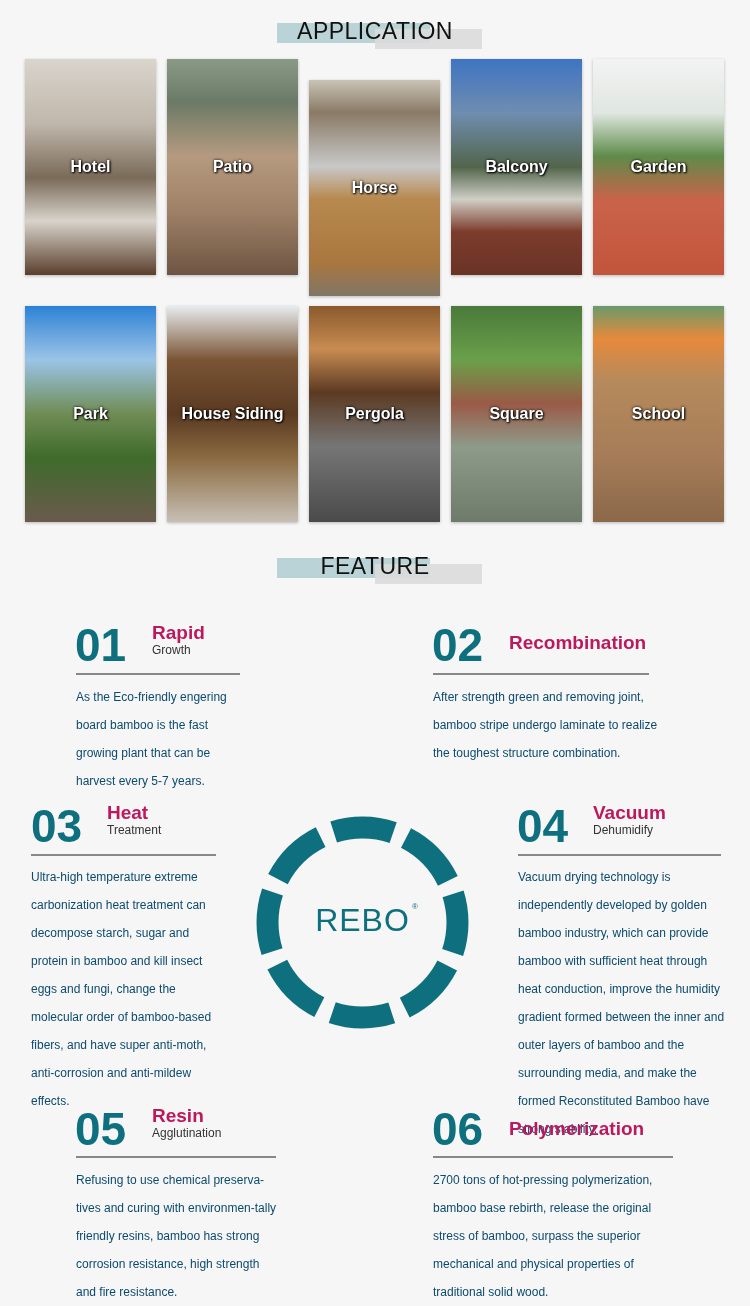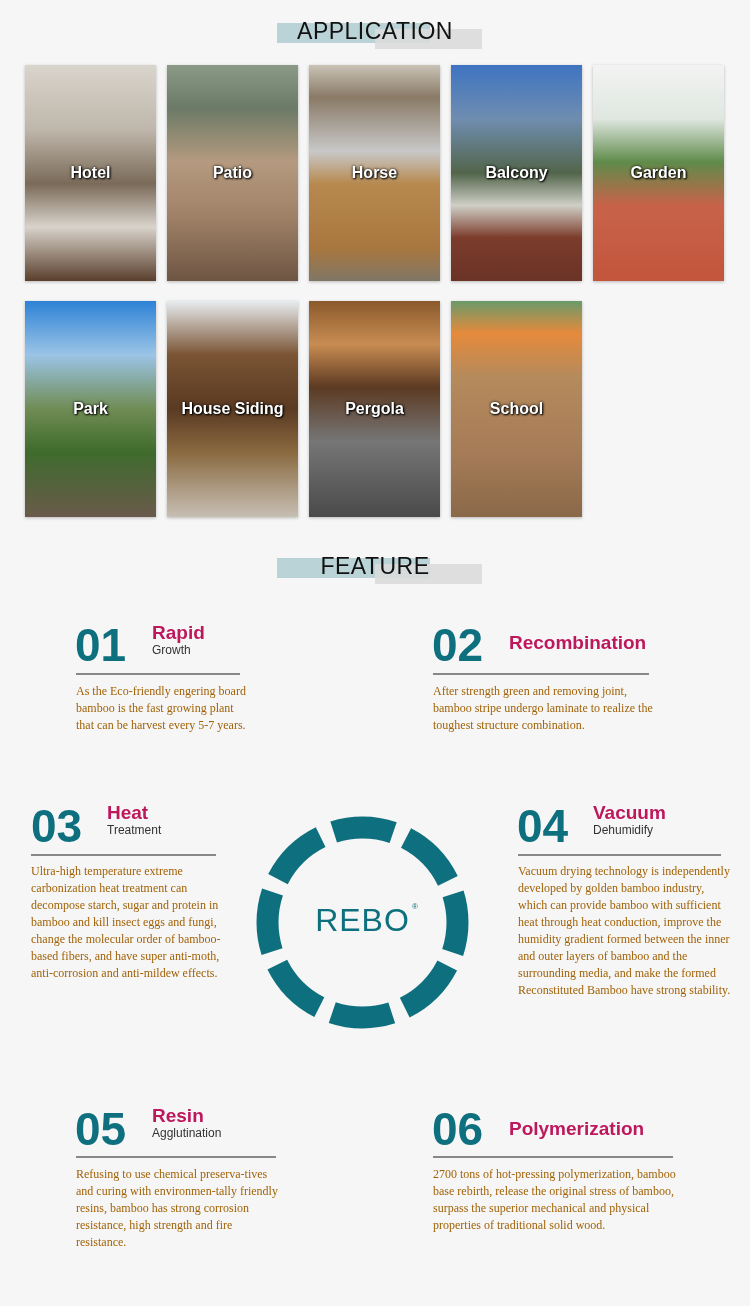--- a/index.html
+++ b/index.html
@@ -8,56 +8,59 @@
   .section-title .bar1 { position: absolute; left: 277px; top: 17px; width: 153px; height: 20px; background: #b9d3d6; }
   .section-title .bar2 { position: absolute; left: 375px; top: 23px; width: 107px; height: 20px; background: #dcdcdc; opacity: .9; }
   .section-title .txt { position: absolute; left: 0; width: 750px; text-align: center; top: 12px; font-size: 23px; font-weight: normal; color: #111; letter-spacing: .5px; }
   .grid { position: absolute; left: 25px; width: 700px; display: grid; grid-template-columns: repeat(5, 131px); column-gap: 11px; }
   .tile { height: 216px; position: relative; overflow: hidden; box-shadow: 0 1px 3px rgba(0,0,0,.25); }
   .tile .lbl { position: absolute; left: 0; right: 0; top: 50%; transform: translateY(-50%); text-align: center; color: #fff; font-weight: bold; font-size: 16px; text-shadow: 1px 1px 2px #000, 0 0 3px #000; }
   .num { font-size: 46px; font-weight: bold; color: #0e6f7e; position: absolute; line-height: 1; }
   .t1 { position: absolute; font-size: 19px; font-weight: bold; color: #be185d; line-height: 1; }
   .t2 { position: absolute; font-size: 12px; color: #333; line-height: 1; }
   .rule { position: absolute; height: 2px; background: #888; }
-  .desc { position: absolute; font-size: 13px; line-height: 17px; color: #a16207; font-family: Liberation Serif, serif; font-size: 12px; }
+  .desc { position: absolute; font-size: 13px; line-height: 28px; color: #0c4a6e; font-family: Liberation Sans, sans-serif; font-size: 12px; }
   .logo { position: absolute; left: 250px; top: 810px; width: 225px; height: 225px; }
 </style>
 </head>
 <body>
 
 <div class="section-title" style="top:6px">
   <div class="bar1"></div>
   <div class="bar2"></div>
   <div class="txt">APPLICATION</div>
 </div>
 
-<div class="grid" style="top:65px;row-gap:20px">
+<div class="grid" style="top:59px;row-gap:10px">
   <div class="tile" style="background: linear-gradient(rgb(217, 212, 204) 0%, rgb(191, 183, 171) 30%, rgb(122, 106, 88) 55%, rgb(216, 211, 203) 75%, rgb(90, 63, 44) 100%);">
       <span class="lbl">Hotel</span>
     </div>
   <div class="tile" style="background: linear-gradient(rgb(138, 154, 134) 0%, rgb(107, 122, 102) 20%, rgb(181, 154, 128) 45%, rgb(159, 129, 103) 70%, rgb(110, 85, 67) 100%);">
       <span class="lbl">Patio</span>
     </div>
-  <div class="tile" style="background: linear-gradient(rgb(201, 195, 182) 0%, rgb(138, 122, 102) 15%, rgb(200, 200, 200) 40%, rgb(183, 137, 79) 55%, rgb(168, 119, 63) 85%, rgb(128, 118, 102) 100%);">
+  <div class="tile" style="background: linear-gradient(rgb(201, 195, 182) 0%, rgb(138, 122, 102) 15%, rgb(200, 200, 200) 40%, rgb(183, 137, 79) 55%, rgb(168, 119, 63) 85%, rgb(128, 118, 102) 100%); margin-top: 21px;">
       <span class="lbl">Horse</span>
     </div>
   <div class="tile" style="background: linear-gradient(rgb(63, 116, 194) 0%, rgb(111, 141, 176) 25%, rgb(82, 101, 75) 50%, rgb(207, 207, 198) 65%, rgb(124, 60, 44) 80%, rgb(106, 51, 38) 100%);">
       <span class="lbl">Balcony</span>
     </div>
   <div class="tile" style="background: linear-gradient(rgb(243, 243, 243) 0%, rgb(223, 231, 224) 25%, rgb(95, 139, 74) 45%, rgb(200, 99, 74) 65%, rgb(194, 85, 60) 100%);">
       <span class="lbl">Garden</span>
     </div>
   <div class="tile" style="background: linear-gradient(rgb(45, 130, 214) 0%, rgb(155, 196, 230) 25%, rgb(111, 140, 84) 50%, rgb(63, 107, 44) 70%, rgb(106, 90, 76) 100%);">
       <span class="lbl">Park</span>
     </div>
   <div class="tile" style="background: linear-gradient(rgb(231, 236, 239) 0%, rgb(122, 84, 52) 25%, rgb(90, 58, 34) 50%, rgb(138, 106, 64) 70%, rgb(199, 191, 180) 100%);">
       <span class="lbl">House Siding</span>
     </div>
   <div class="tile" style="background: linear-gradient(rgb(138, 90, 44) 0%, rgb(200, 140, 82) 20%, rgb(92, 58, 34) 40%, rgb(118, 118, 118) 65%, rgb(74, 74, 74) 100%);">
       <span class="lbl">Pergola</span>
+    </div>
+  <div class="tile" style="background: linear-gradient(rgb(74, 122, 58) 0%, rgb(106, 160, 74) 25%, rgb(154, 90, 70) 45%, rgb(142, 154, 138) 65%, rgb(110, 122, 106) 100%);">
+      <span class="lbl">Square</span>
     </div>
   <div class="tile" style="background: linear-gradient(rgb(106, 154, 106) 0%, rgb(230, 138, 60) 15%, rgb(181, 138, 92) 35%, rgb(166, 124, 88) 70%, rgb(138, 104, 72) 100%);">
       <span class="lbl">School</span>
     </div>
 </div>
 
 <div class="section-title" style="top:541px">
   <div class="bar1"></div>
   <div class="bar2"></div>
   <div class="txt">FEATURE</div>

